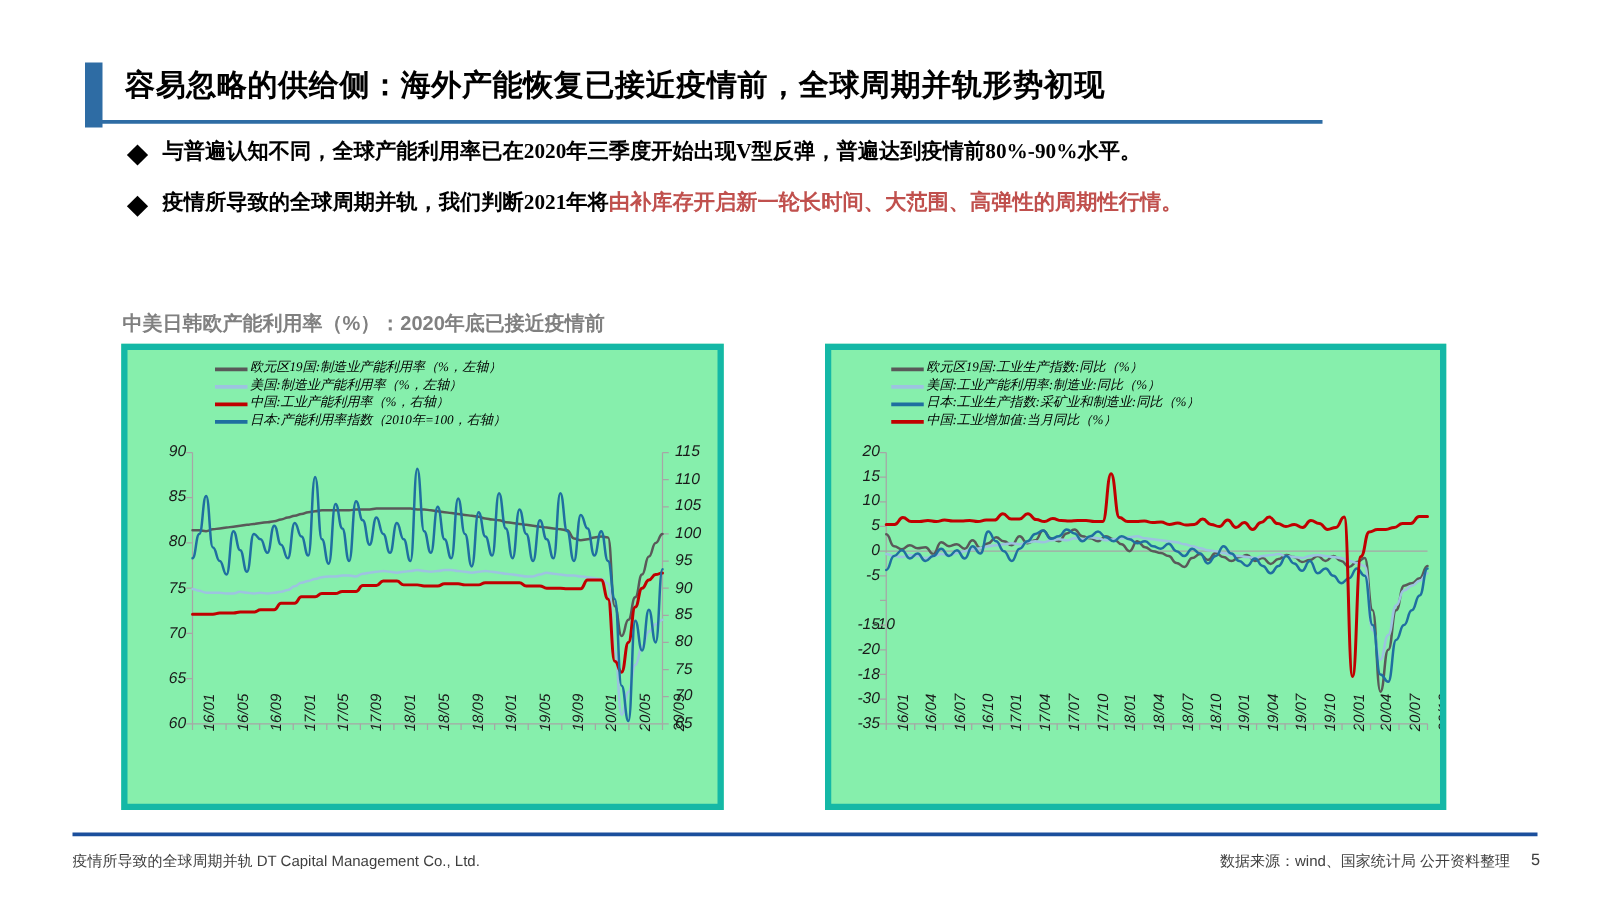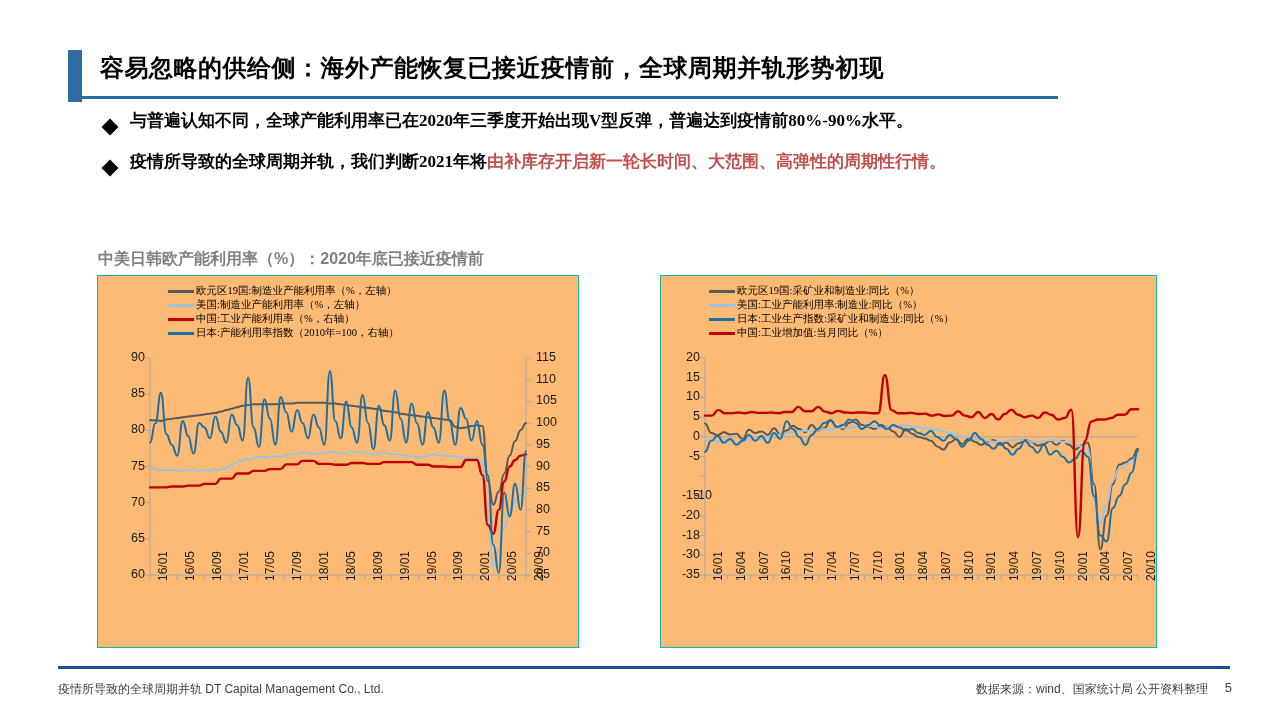--- a/index.html
+++ b/index.html
@@ -42,21 +42,21 @@
     font-size: 25px; font-weight: bold; color: #1B4F9C; letter-spacing: 1px;
     white-space: nowrap;
   }
   .logo-en {
     position: absolute; left: 56px; top: 31px;
     font-size: 17px; font-weight: bold; color: #1B4F9C; letter-spacing: 2.5px;
     white-space: nowrap;
   }
 
   
-  .bullet { position: absolute; left: 104px; display: flex; align-items: flex-end; }
+  .bullet { position: absolute; left: 104px; display: flex; align-items: center; }
   .bullet-1 { top: 110px; }
   .bullet-2 { top: 151px; }
   .diamond {
     width: 12px; height: 12px; background: #000;
     transform: rotate(45deg); margin-top: 6px; margin-right: 14px; flex: none;
   }
   .bullet-text {
     font-size: 17px; color: #000; line-height: 1.35; white-space: nowrap;
     font-family: "Liberation Serif", "DejaVu Serif", serif; font-weight: bold;
   }
@@ -64,22 +64,23 @@
 
   
   .chart-title {
     position: absolute; font-size: 16px; font-weight: bold; color: #808080;
     white-space: nowrap;
   }
   .chart-title.left  { left: 98px;  top: 249px; }
   .chart-title.right { left: 660px; top: 249px; }
 
   .chart-box {
-    position: absolute; background: #fdba74;
-    border: 1px solid #14b8a6;
+    position: absolute; background: #86efac;
+    border: 5px solid #14b8a6;
+    font-style: italic;
   }
   .chart-box.left  { left: 97px;  top: 275px; width: 482px; height: 373px; }
   .chart-box.right { left: 660px; top: 275px; width: 497px; height: 373px; }
 
   
   .legend { position: absolute; font-size: 10.5px; color: #000;
             font-family: "Liberation Serif","DejaVu Serif",serif; }
   .legend-row { display: flex; align-items: center; height: 14px; white-space: nowrap; }
   .legend-swatch { width: 26px; height: 3px; margin-right: 2px; flex: none; }
   .legend-label { line-height: 1; }
@@ -231,21 +232,21 @@
         <path d="M52.00,191.22 C54.72,191.22 54.72,192.67 57.45,192.67 C60.17,192.67 60.17,194.12 62.90,194.12 C65.62,194.12 65.62,194.12 68.35,194.12 C71.07,194.12 71.07,194.12 73.80,194.12 C76.52,194.12 76.52,194.84 79.25,194.84 C81.97,194.84 81.97,194.84 84.70,194.84 C87.42,194.84 87.42,193.39 90.14,193.39 C92.87,193.39 92.87,194.12 95.59,194.12 C98.32,194.12 98.32,194.84 101.04,194.84 C103.77,194.84 103.77,194.12 106.49,194.12 C109.22,194.12 109.22,194.84 111.94,194.84 C114.67,194.84 114.67,194.12 117.39,194.12 C120.12,194.12 120.12,193.39 122.84,193.39 C125.57,193.39 125.57,191.95 128.29,191.95 C131.01,191.95 131.01,189.05 133.74,189.05 C136.46,189.05 136.46,186.16 139.19,186.16 C141.91,186.16 141.91,184.71 144.64,184.71 C147.36,184.71 147.36,183.27 150.09,183.27 C152.81,183.27 152.81,181.82 155.54,181.82 C158.26,181.82 158.26,181.10 160.99,181.10 C163.71,181.10 163.71,181.10 166.43,181.10 C169.16,181.10 169.16,180.37 171.88,180.37 C174.61,180.37 174.61,180.37 177.33,180.37 C180.06,180.37 180.06,181.10 182.78,181.10 C185.51,181.10 185.51,178.93 188.23,178.93 C190.96,178.93 190.96,178.20 193.68,178.20 C196.41,178.20 196.41,177.48 199.13,177.48 C201.86,177.48 201.86,176.76 204.58,176.76 C207.30,176.76 207.30,177.48 210.03,177.48 C212.75,177.48 212.75,178.20 215.48,178.20 C218.20,178.20 218.20,177.48 220.93,177.48 C223.65,177.48 223.65,176.76 226.38,176.76 C229.10,176.76 229.10,176.03 231.83,176.03 C234.55,176.03 234.55,176.76 237.28,176.76 C240.00,176.76 240.00,177.48 242.72,177.48 C245.45,177.48 245.45,176.76 248.17,176.76 C250.90,176.76 250.90,176.03 253.62,176.03 C256.35,176.03 256.35,176.03 259.07,176.03 C261.80,176.03 261.80,176.76 264.52,176.76 C267.25,176.76 267.25,177.48 269.97,177.48 C272.70,177.48 272.70,178.20 275.42,178.20 C278.14,178.20 278.14,177.48 280.87,177.48 C283.59,177.48 283.59,176.76 286.32,176.76 C289.04,176.76 289.04,177.48 291.77,177.48 C294.49,177.48 294.49,178.20 297.22,178.20 C299.94,178.20 299.94,178.93 302.67,178.93 C305.39,178.93 305.39,179.65 308.12,179.65 C310.84,179.65 310.84,180.37 313.57,180.37 C316.29,180.37 316.29,181.10 319.01,181.10 C321.74,181.10 321.74,181.10 324.46,181.10 C327.19,181.10 327.19,179.65 329.91,179.65 C332.64,179.65 332.64,178.20 335.36,178.20 C338.09,178.20 338.09,178.93 340.81,178.93 C343.54,178.93 343.54,179.65 346.26,179.65 C348.99,179.65 348.99,180.37 351.71,180.37 C354.43,180.37 354.43,180.37 357.16,180.37 C359.88,180.37 359.88,181.10 362.61,181.10 C365.33,181.10 365.33,181.82 368.06,181.82 C370.78,181.82 370.78,182.54 373.51,182.54 C376.23,182.54 376.23,183.27 378.96,183.27 C381.68,183.27 381.68,186.88 384.41,186.88 C387.13,186.88 387.13,241.13 389.86,241.13 C392.58,241.13 392.58,291.77 395.30,291.77 C398.03,291.77 398.03,273.68 400.75,273.68 C403.48,273.68 403.48,251.98 406.20,251.98 C408.93,251.98 408.93,237.52 411.65,237.52 C414.38,237.52 414.38,225.22 417.10,225.22 C419.83,225.22 419.83,219.43 422.55,219.43 C425.28,219.43 425.28,215.82 428.00,215.82" fill="none" stroke="#9DC3E0" stroke-width="2" stroke-linejoin="round" stroke-linecap="round"></path>
         <path d="M52.00,211.33 C54.72,211.33 54.72,211.33 57.45,211.33 C60.17,211.33 60.17,211.33 62.90,211.33 C65.62,211.33 65.62,211.33 68.35,211.33 C71.07,211.33 71.07,210.46 73.80,210.46 C76.52,210.46 76.52,210.46 79.25,210.46 C81.97,210.46 81.97,210.46 84.70,210.46 C87.42,210.46 87.42,209.60 90.14,209.60 C92.87,209.60 92.87,209.60 95.59,209.60 C98.32,209.60 98.32,209.60 101.04,209.60 C103.77,209.60 103.77,207.86 106.49,207.86 C109.22,207.86 109.22,207.86 111.94,207.86 C114.67,207.86 114.67,207.86 117.39,207.86 C120.12,207.86 120.12,202.65 122.84,202.65 C125.57,202.65 125.57,202.65 128.29,202.65 C131.01,202.65 131.01,202.65 133.74,202.65 C136.46,202.65 136.46,197.44 139.19,197.44 C141.91,197.44 141.91,197.44 144.64,197.44 C147.36,197.44 147.36,197.44 150.09,197.44 C152.81,197.44 152.81,194.84 155.54,194.84 C158.26,194.84 158.26,194.84 160.99,194.84 C163.71,194.84 163.71,194.84 166.43,194.84 C169.16,194.84 169.16,193.10 171.88,193.10 C174.61,193.10 174.61,193.10 177.33,193.10 C180.06,193.10 180.06,193.10 182.78,193.10 C185.51,193.10 185.51,188.33 188.23,188.33 C190.96,188.33 190.96,188.33 193.68,188.33 C196.41,188.33 196.41,188.33 199.13,188.33 C201.86,188.33 201.86,184.86 204.58,184.86 C207.30,184.86 207.30,184.86 210.03,184.86 C212.75,184.86 212.75,184.86 215.48,184.86 C218.20,184.86 218.20,187.90 220.93,187.90 C223.65,187.90 223.65,187.90 226.38,187.90 C229.10,187.90 229.10,187.90 231.83,187.90 C234.55,187.90 234.55,188.76 237.28,188.76 C240.00,188.76 240.00,188.76 242.72,188.76 C245.45,188.76 245.45,188.76 248.17,188.76 C250.90,188.76 250.90,187.03 253.62,187.03 C256.35,187.03 256.35,187.03 259.07,187.03 C261.80,187.03 261.80,187.03 264.52,187.03 C267.25,187.03 267.25,187.90 269.97,187.90 C272.70,187.90 272.70,187.90 275.42,187.90 C278.14,187.90 278.14,187.90 280.87,187.90 C283.59,187.90 283.59,186.16 286.32,186.16 C289.04,186.16 289.04,186.16 291.77,186.16 C294.49,186.16 294.49,186.16 297.22,186.16 C299.94,186.16 299.94,186.16 302.67,186.16 C305.39,186.16 305.39,186.16 308.12,186.16 C310.84,186.16 310.84,186.16 313.57,186.16 C316.29,186.16 316.29,188.76 319.01,188.76 C321.74,188.76 321.74,188.76 324.46,188.76 C327.19,188.76 327.19,188.76 329.91,188.76 C332.64,188.76 332.64,190.50 335.36,190.50 C338.09,190.50 338.09,190.50 340.81,190.50 C343.54,190.50 343.54,190.50 346.26,190.50 C348.99,190.50 348.99,190.93 351.71,190.93 C354.43,190.93 354.43,190.93 357.16,190.93 C359.88,190.93 359.88,190.93 362.61,190.93 C365.33,190.93 365.33,183.99 368.06,183.99 C370.78,183.99 370.78,183.99 373.51,183.99 C376.23,183.99 376.23,183.99 378.96,183.99 C381.68,183.99 381.68,199.18 384.41,199.18 C387.13,199.18 387.13,249.09 389.86,249.09 C392.58,249.09 392.58,257.77 395.30,257.77 C398.03,257.77 398.03,233.90 400.75,233.90 C403.48,233.90 403.48,205.69 406.20,205.69 C408.93,205.69 408.93,190.50 411.65,190.50 C414.38,190.50 414.38,183.99 417.10,183.99 C419.83,183.99 419.83,179.65 422.55,179.65 C425.28,179.65 425.28,178.35 428.00,178.35" fill="none" stroke="#C00000" stroke-width="2.4" stroke-linejoin="round" stroke-linecap="round"></path>
         <path d="M52.00,166.63 C54.72,166.63 54.72,147.10 57.45,147.10 C60.17,147.10 60.17,116.72 62.90,116.72 C65.62,116.72 65.62,157.95 68.35,157.95 C71.07,157.95 71.07,168.80 73.80,168.80 C76.52,168.80 76.52,179.65 79.25,179.65 C81.97,179.65 81.97,144.93 84.70,144.93 C87.42,144.93 87.42,160.12 90.14,160.12 C92.87,160.12 92.87,177.48 95.59,177.48 C98.32,177.48 98.32,147.10 101.04,147.10 C103.77,147.10 103.77,151.44 106.49,151.44 C109.22,151.44 109.22,162.29 111.94,162.29 C114.67,162.29 114.67,140.59 117.39,140.59 C120.12,140.59 120.12,155.78 122.84,155.78 C125.57,155.78 125.57,166.63 128.29,166.63 C131.01,166.63 131.01,138.42 133.74,138.42 C136.46,138.42 136.46,149.27 139.19,149.27 C141.91,149.27 141.91,164.46 144.64,164.46 C147.36,164.46 147.36,101.53 150.09,101.53 C152.81,101.53 152.81,151.44 155.54,151.44 C158.26,151.44 158.26,170.97 160.99,170.97 C163.71,170.97 163.71,123.23 166.43,123.23 C169.16,123.23 169.16,142.76 171.88,142.76 C174.61,142.76 174.61,168.80 177.33,168.80 C180.06,168.80 180.06,121.06 182.78,121.06 C185.51,121.06 185.51,136.25 188.23,136.25 C190.96,136.25 190.96,155.78 193.68,155.78 C196.41,155.78 196.41,134.08 199.13,134.08 C201.86,134.08 201.86,147.10 204.58,147.10 C207.30,147.10 207.30,162.29 210.03,162.29 C212.75,162.29 212.75,138.42 215.48,138.42 C218.20,138.42 218.20,151.44 220.93,151.44 C223.65,151.44 223.65,168.80 226.38,168.80 C229.10,168.80 229.10,95.02 231.83,95.02 C234.55,95.02 234.55,144.93 237.28,144.93 C240.00,144.93 240.00,162.29 242.72,162.29 C245.45,162.29 245.45,125.40 248.17,125.40 C250.90,125.40 250.90,151.44 253.62,151.44 C256.35,151.44 256.35,166.63 259.07,166.63 C261.80,166.63 261.80,118.89 264.52,118.89 C267.25,118.89 267.25,147.10 269.97,147.10 C272.70,147.10 272.70,173.14 275.42,173.14 C278.14,173.14 278.14,129.74 280.87,129.74 C283.59,129.74 283.59,149.27 286.32,149.27 C289.04,149.27 289.04,164.46 291.77,164.46 C294.49,164.46 294.49,114.55 297.22,114.55 C299.94,114.55 299.94,142.76 302.67,142.76 C305.39,142.76 305.39,166.63 308.12,166.63 C310.84,166.63 310.84,127.57 313.57,127.57 C316.29,127.57 316.29,147.10 319.01,147.10 C321.74,147.10 321.74,168.80 324.46,168.80 C327.19,168.80 327.19,136.25 329.91,136.25 C332.64,136.25 332.64,151.44 335.36,151.44 C338.09,151.44 338.09,166.63 340.81,166.63 C343.54,166.63 343.54,114.55 346.26,114.55 C348.99,114.55 348.99,144.93 351.71,144.93 C354.43,144.93 354.43,168.80 357.16,168.80 C359.88,168.80 359.88,131.91 362.61,131.91 C365.33,131.91 365.33,142.76 368.06,142.76 C370.78,142.76 370.78,164.46 373.51,164.46 C376.23,164.46 376.23,144.93 378.96,144.93 C381.68,144.93 381.68,168.80 384.41,168.80 C387.13,168.80 387.13,199.18 389.86,199.18 C392.58,199.18 392.58,268.62 395.30,268.62 C398.03,268.62 398.03,296.83 400.75,296.83 C403.48,296.83 403.48,216.54 406.20,216.54 C408.93,216.54 408.93,240.41 411.65,240.41 C414.38,240.41 414.38,207.86 417.10,207.86 C419.83,207.86 419.83,233.90 422.55,233.90 C425.28,233.90 425.28,175.31 428.00,175.31" fill="none" stroke="#1F6FA0" stroke-width="2" stroke-linejoin="round" stroke-linecap="round"></path>
       </svg>
     </div>
 
   <div class="chart-box right" id="chart-right" style="overflow: hidden;">
     <div class="legend" id="legend-right">
         <div class="legend-row">
           <span class="legend-swatch" style="background: rgb(89, 89, 89);"></span>
-          <span class="legend-label">欧元区19国:采矿业和制造业:同比（%）</span>
+          <span class="legend-label">欧元区19国:工业生产指数:同比（%）</span>
         </div>
         <div class="legend-row">
           <span class="legend-swatch" style="background: rgb(157, 195, 224);"></span>
           <span class="legend-label">美国:工业产能利用率:制造业:同比（%）</span>
         </div>
         <div class="legend-row">
           <span class="legend-swatch" style="background: rgb(31, 111, 160);"></span>
           <span class="legend-label">日本:工业生产指数:采矿业和制造业:同比（%）</span>
         </div>
         <div class="legend-row">

